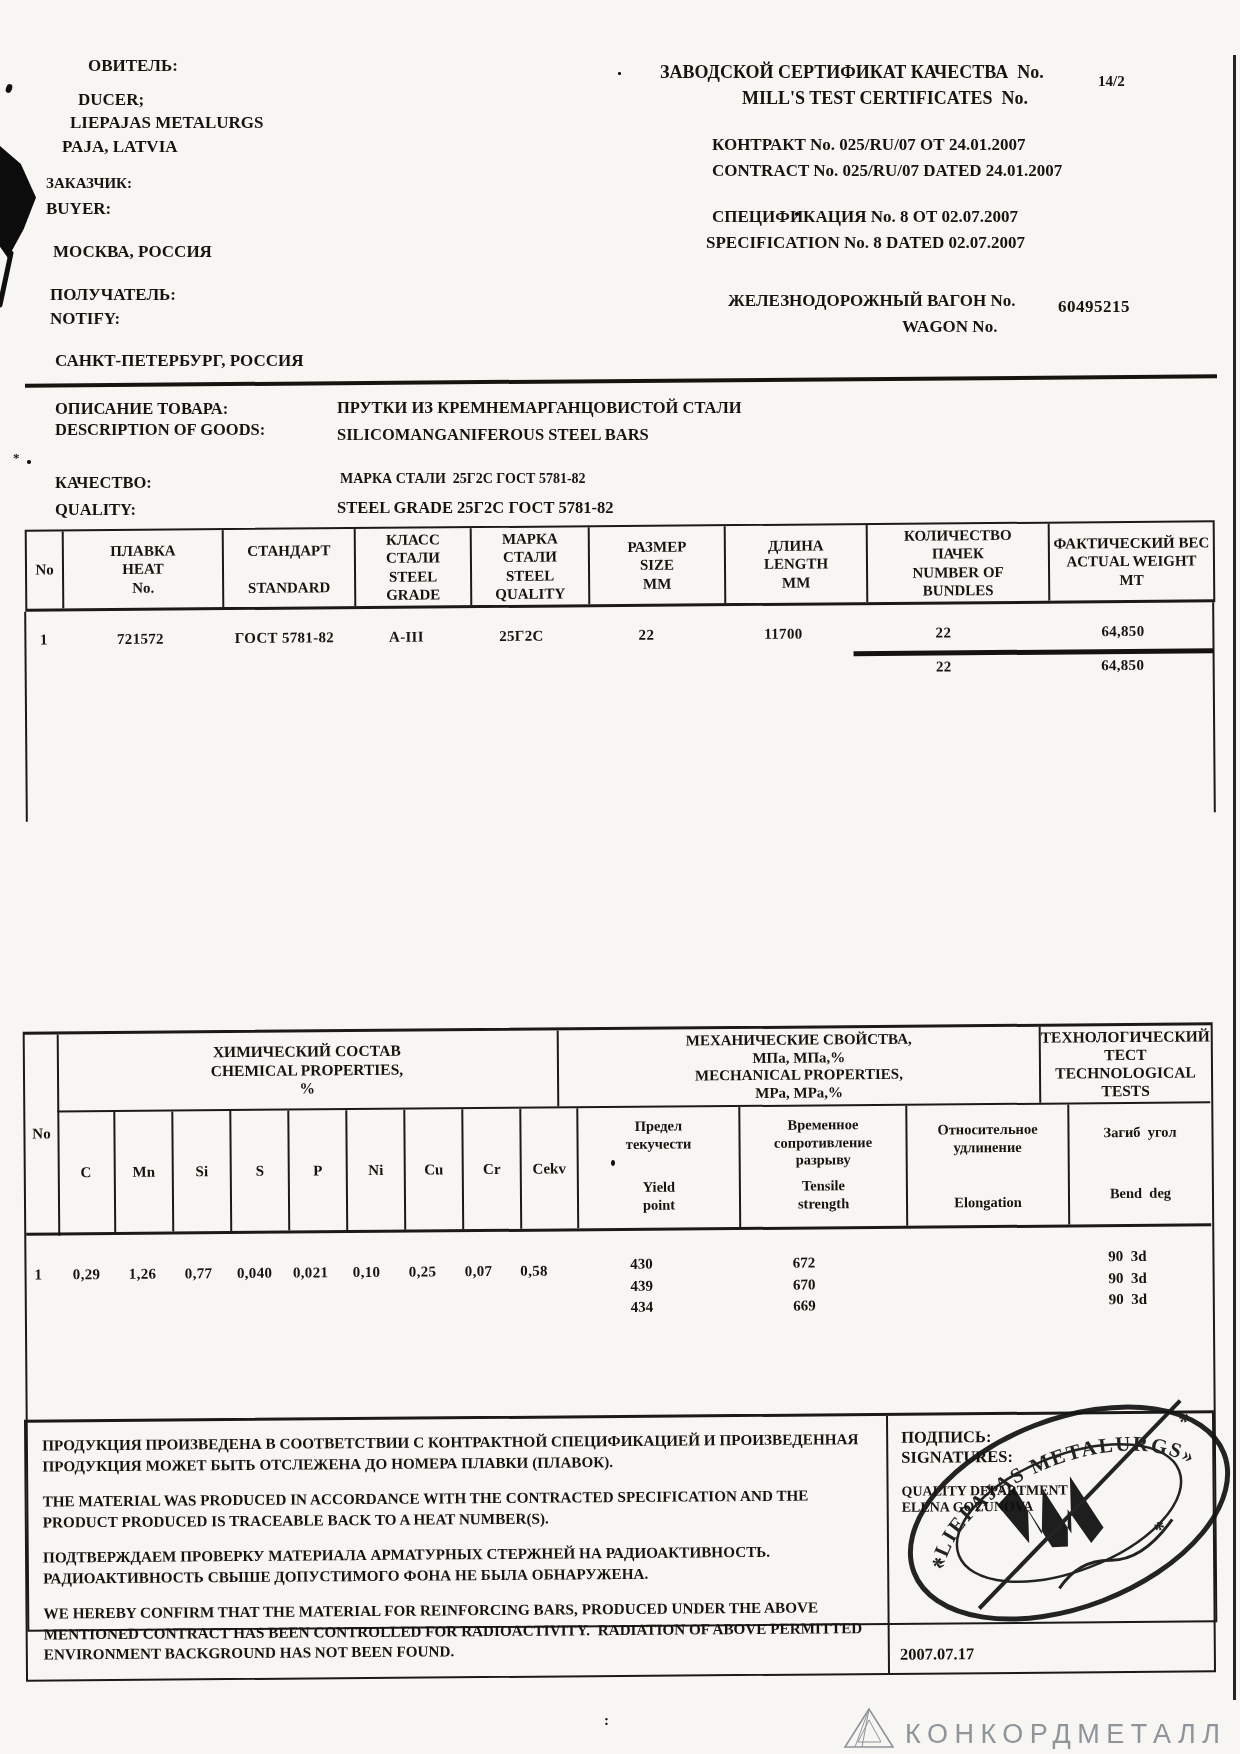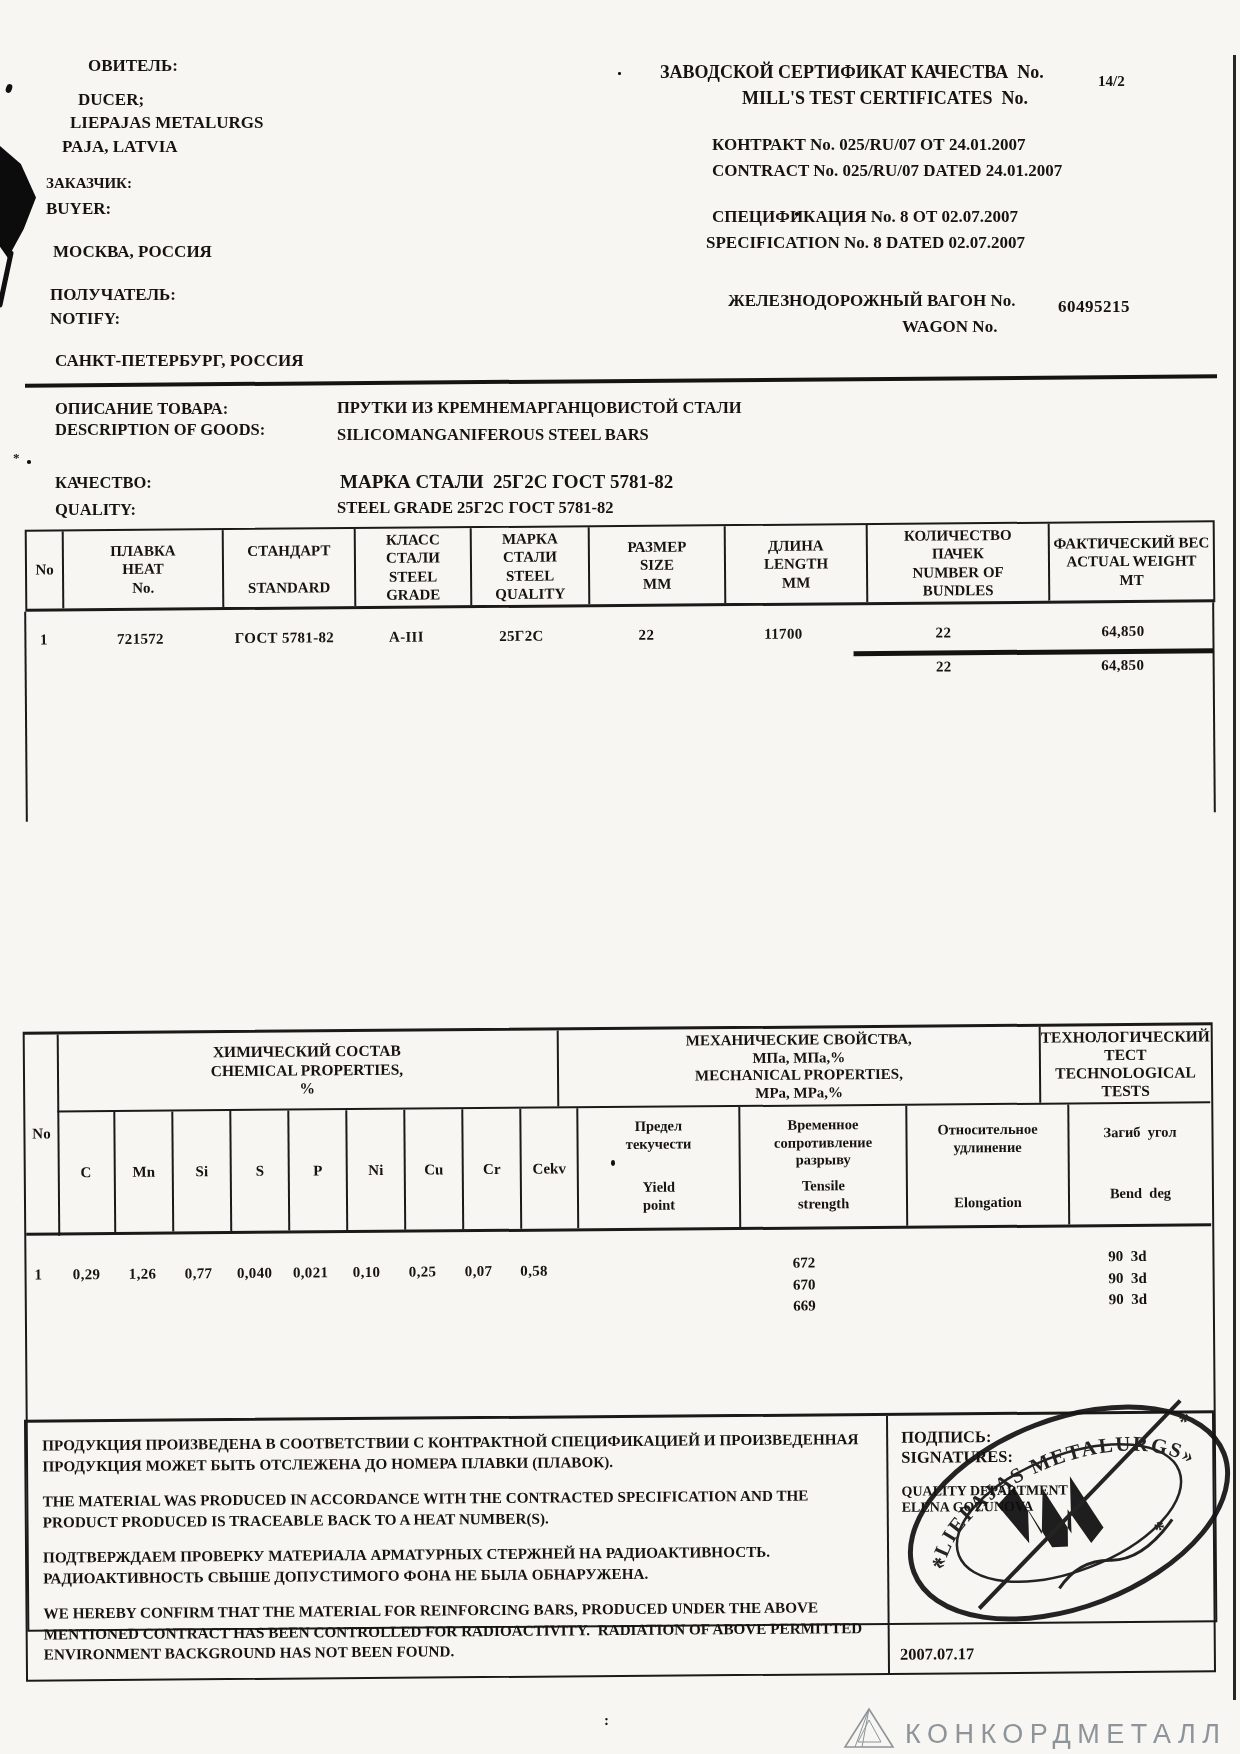--- a/index.html
+++ b/index.html
@@ -84,21 +84,21 @@
 
   <div class="abs tilt" style="left:25px;top:379px;width:1192px;height:3.5px;background:#15140f;"></div>
 
   <div class="abs" style="left:55px;top:399px;font-size:16.5px;">ОПИСАНИЕ ТОВАРА:</div>
   <div class="abs" style="left:55px;top:420px;font-size:16.5px;">DESCRIPTION OF GOODS:</div>
   <div class="abs" style="left:337px;top:398px;font-size:16.5px;">ПРУТКИ ИЗ КРЕМНЕМАРГАНЦОВИСТОЙ СТАЛИ</div>
   <div class="abs" style="left:337px;top:425px;font-size:16.5px;">SILICOMANGANIFEROUS STEEL BARS</div>
 
   <div class="abs" style="left:55px;top:473px;font-size:16.5px;">КАЧЕСТВО:</div>
   <div class="abs" style="left:55px;top:500px;font-size:16.5px;">QUALITY:</div>
-  <div class="abs" style="left:340px;top:471px;font-size:19px;">МАРКА СТАЛИ&nbsp; 25Г2С ГОСТ 5781-82</div>
+  <div class="abs" style="left:340px;top:471px;font-size:14px;">МАРКА СТАЛИ&nbsp; 25Г2С ГОСТ 5781-82</div>
   <div class="abs" style="left:337px;top:498px;font-size:16.5px;">STEEL GRADE 25Г2С ГОСТ 5781-82</div>
 
   <div class="abs t1h tilt" style="left:25px;top:525px;width:1190px;height:82px;box-sizing:border-box;">
     <div class="cell" style="width:35px;">No</div>
     <div class="cell" style="width:158px;">
       <div>ПЛАВКА</div>
       <div>HEAT</div>
       <div>No.</div>
     </div>
     <div class="cell sp" style="width:130px;">
@@ -230,20 +230,25 @@
     <div class="abs r" style="left:32px;top:232px;width:503px;">
       <div class="v" style="width:56px;">0,29</div>
       <div class="v" style="width:56px;">1,26</div>
       <div class="v" style="width:56px;">0,77</div>
       <div class="v" style="width:56px;">0,040</div>
       <div class="v" style="width:56px;">0,021</div>
       <div class="v" style="width:56px;">0,10</div>
       <div class="v" style="width:56px;">0,25</div>
       <div class="v" style="width:56px;">0,07</div>
       <div class="v" style="width:55px;">0,58</div>
+    </div>
+    <div class="abs" style="left:535px;top:224px;width:160px;">
+      <div class="mline">430</div>
+      <div class="mline">439</div>
+      <div class="mline">434</div>
     </div>
     <div class="abs" style="left:695px;top:224px;width:165px;">
       <div class="mline">672</div>
       <div class="mline">670</div>
       <div class="mline">669</div>
     </div>
     <div class="abs" style="left:1020px;top:220px;width:162px;">
       <div class="mline">90&nbsp; 3d</div>
       <div class="mline">90&nbsp; 3d</div>
       <div class="mline">90&nbsp; 3d</div>

